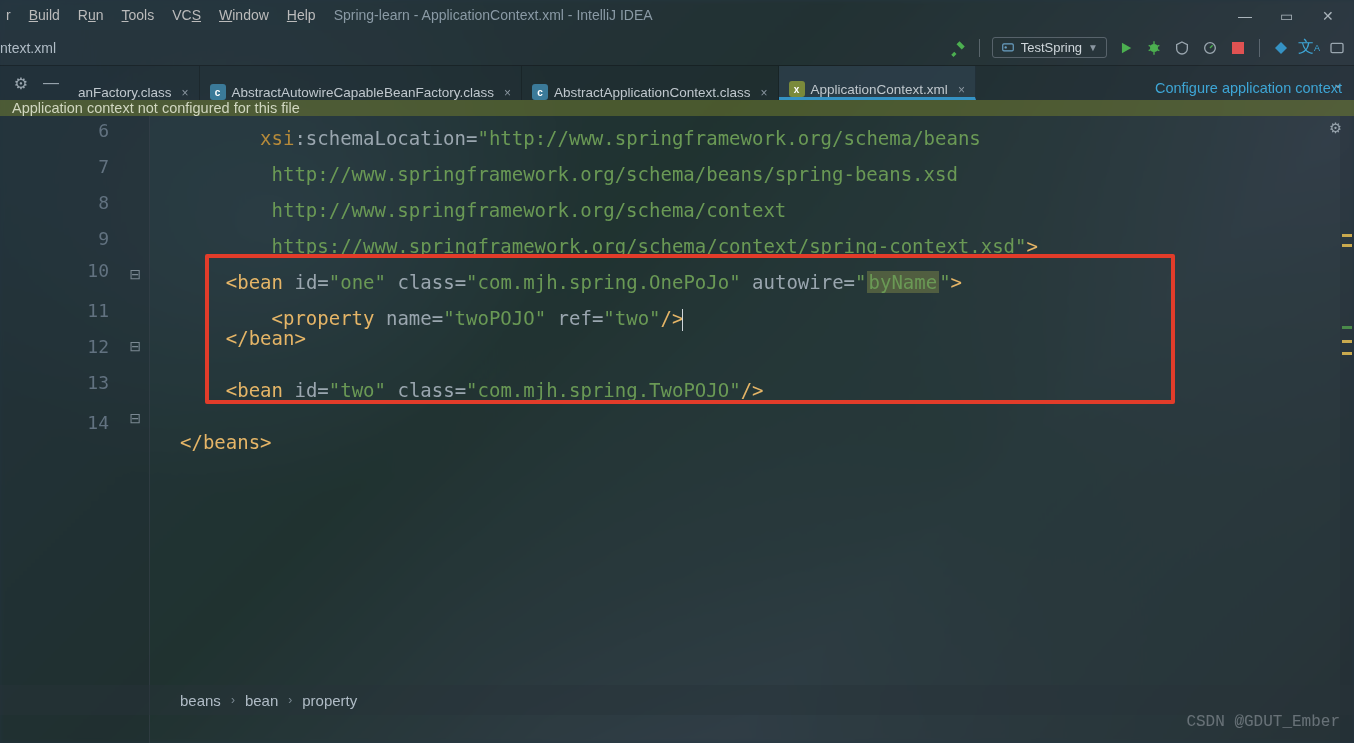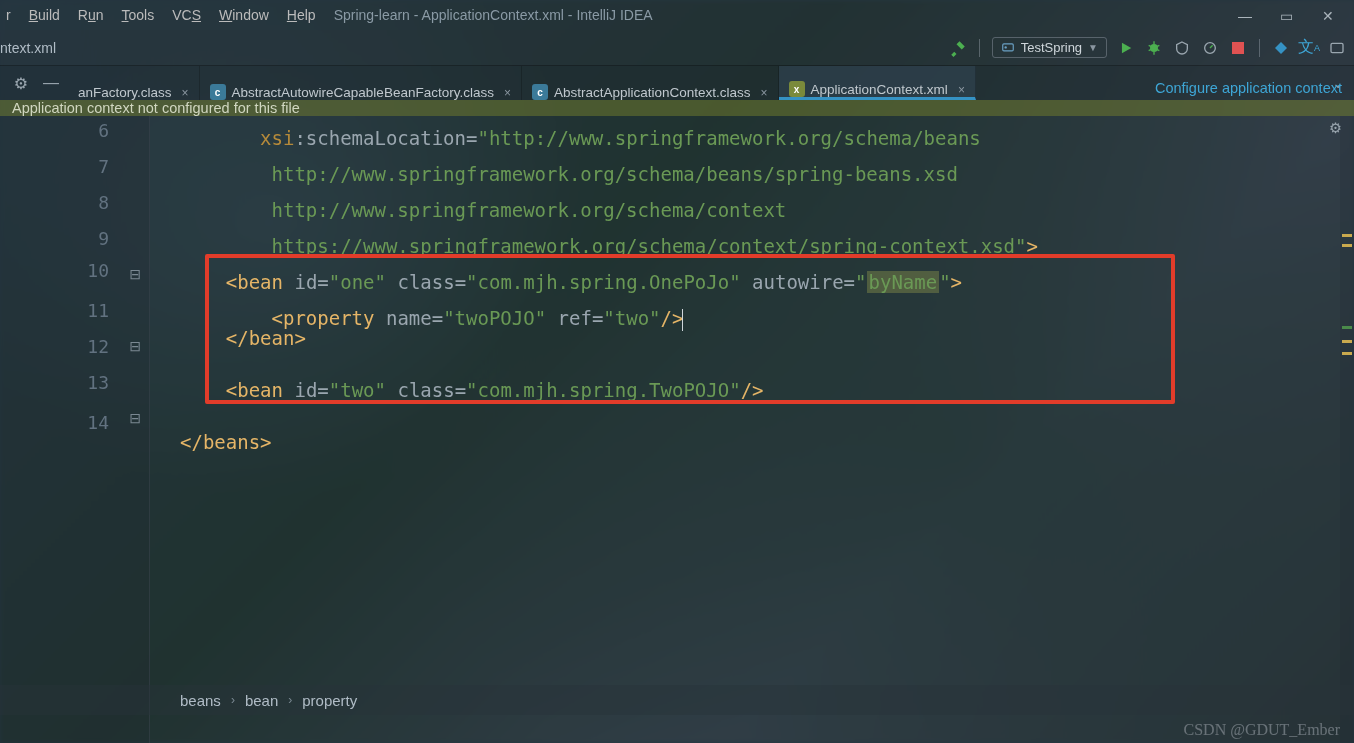--- a/index.html
+++ b/index.html
@@ -182,24 +182,24 @@
   background: rgba(40,50,58,0.45);
   display:flex; align-items:center;
   padding: 0 16px 0 180px;
   font-size: 15px;
   color:#b0bcc6;
   gap: 10px;
 }
 .breadcrumb .chev { color:#7a8892; font-size:12px; }
 
 .watermark {
-  position:absolute; right:14px; bottom:4px;
+  position:absolute; right:14px; bottom:12px;
   font-size:16px;
   color: rgba(220,226,232,0.85);
-  font-family: Liberation Serif, serif;
+  font-family: Liberation Mono, monospace;
 }
 
 svg { display:block; }
 </style>
 </head>
 <body>
 
 <div class="bg-wallpaper"></div>
 <div class="overlay-dark"></div>
 

